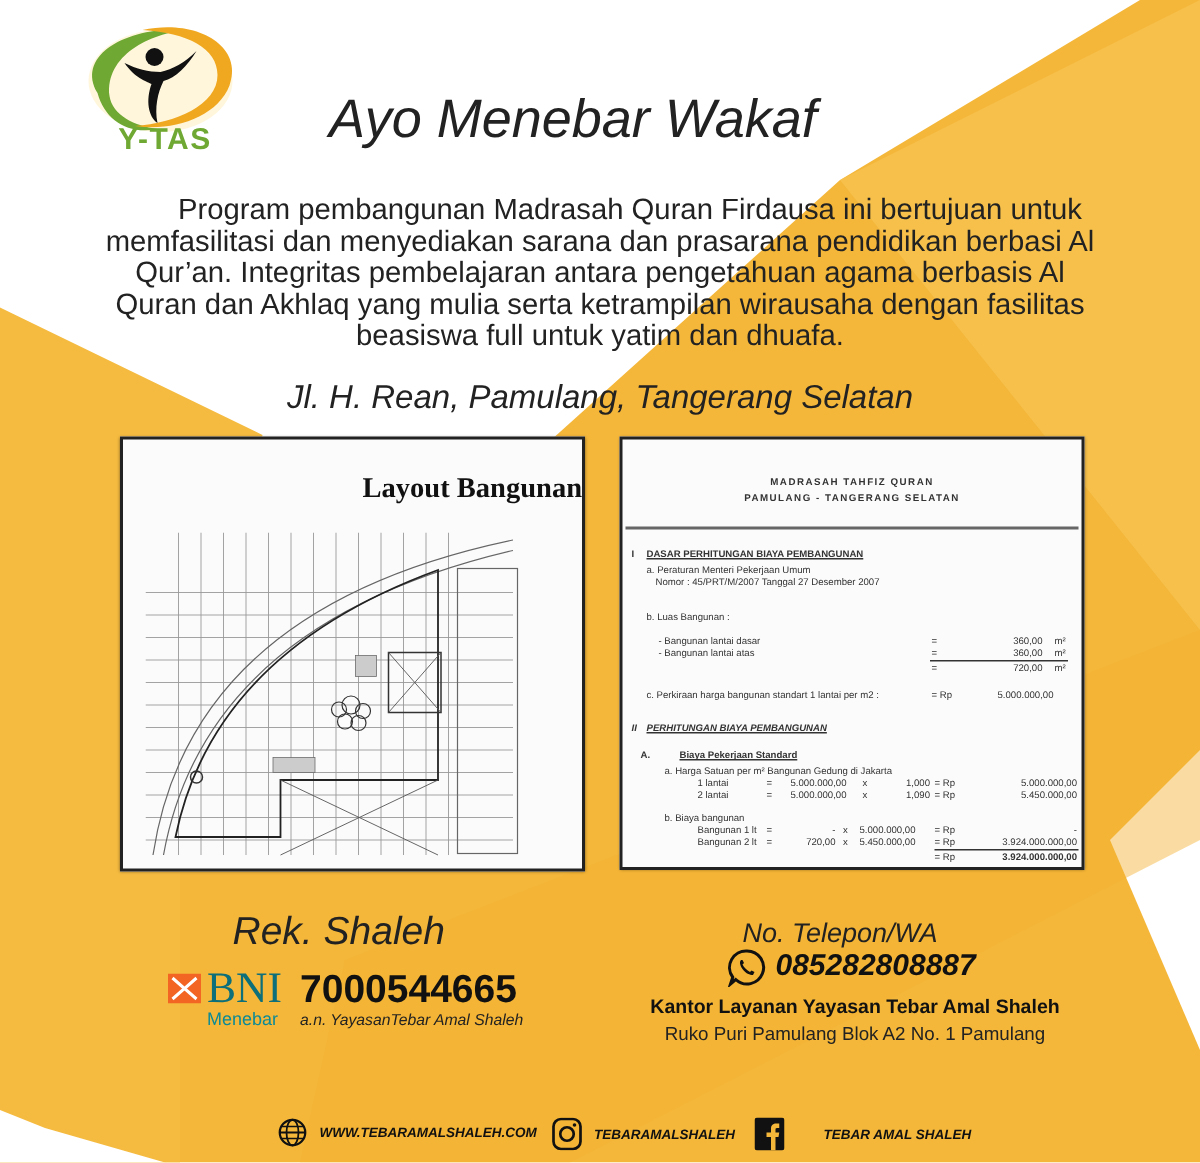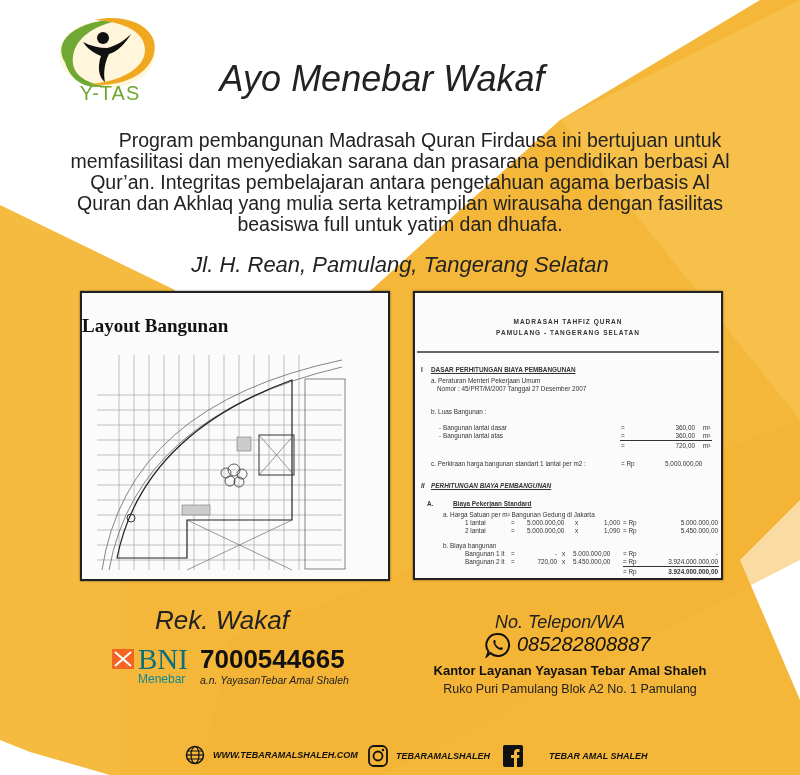--- a/index.html
+++ b/index.html
@@ -1,27 +1,27 @@
 <!DOCTYPE html>
 <html><head>
 <meta charset="utf-8">
 <style>
 *{margin:0;padding:0;box-sizing:border-box;}
 body{width:800px;height:775px;overflow:hidden;background:#fff;font-family:"Liberation Sans",sans-serif;position:relative;}
 #bg{position:absolute;left:0;top:0;width:800px;height:775px;}
 .abs{position:absolute;}
 #logo{left:45px;top:12px;width:120px;height:90px;}
-#logo-text{left:0;top:82px;width:220px;text-align:center;font-weight:normal;color:#6fa832;font-size:20px;letter-spacing:1px;}
+#logo-text{left:0;top:82px;width:220px;text-align:center;font-weight:bold;color:#6fa832;font-size:20px;letter-spacing:1px;}
 #title{left:0;top:58px;width:764px;text-align:center;font-style:italic;font-size:36px;color:#222;}
 #desc{left:70px;top:130px;width:660px;text-align:center;font-size:19.5px;line-height:21px;color:#222;}
 #desc .indent{display:inline-block;width:40px;}
 #address{left:0;top:252px;width:800px;text-align:center;font-style:italic;font-size:22px;color:#222;}
 .panel{position:absolute;background:#fbfbfb;border:2px solid #222;box-shadow:0 0 2px rgba(0,0,0,.5);}
 #layout{left:80px;top:291px;width:310px;height:290px;}
-#layout-title{position:absolute;left:0;top:22px;width:100%;text-align:left;font-family:"Liberation Serif",serif;font-weight:bold;font-size:19px;color:#111;}
+#layout-title{position:absolute;left:0;top:22px;width:100%;text-align:right;font-family:"Liberation Serif",serif;font-weight:bold;font-size:19px;color:#111;}
 #plan{position:absolute;left:15px;top:62px;}
 #est{left:413px;top:291px;width:310px;height:289px;font-size:6.4px;color:#333;}
 #est .t1{position:absolute;top:8px;width:100%;text-align:center;font-size:11px;font-weight:bold;letter-spacing:1px;color:#fff;-webkit-text-stroke:0.8px #222;}
 #est .t2{position:absolute;top:25px;width:100%;text-align:center;font-size:6.5px;font-weight:bold;letter-spacing:1px;}
 #est .t3{position:absolute;top:36px;width:100%;text-align:center;font-size:6.5px;font-weight:bold;letter-spacing:1px;}
 #est .rule{position:absolute;left:2px;right:2px;top:58px;height:2px;background:#666;}
 .ln{position:absolute;white-space:nowrap;}
 .u{text-decoration:underline;font-weight:bold;}
 .ui{text-decoration:underline;font-weight:bold;font-style:italic;}
 .r{text-align:right;}
@@ -29,21 +29,21 @@
 #rek{left:155px;top:605px;font-style:italic;font-size:26px;color:#222;}
 #bni{left:112px;top:645px;}
 #bni-mark{position:absolute;left:0;top:4px;width:22px;height:20px;}
 #bni-name{position:absolute;left:26px;top:-2px;font-family:"Liberation Serif",serif;font-size:29px;color:#0d6f79;}
 #bni-sy{position:absolute;left:26px;top:27px;font-size:12px;color:#0d8a95;}
 #accno{left:200px;top:644px;font-size:26px;font-weight:bold;color:#111;}
 #accname{left:200px;top:674px;font-size:10.5px;font-style:italic;color:#222;}
 #tel-label{left:410px;top:612px;width:300px;text-align:center;font-style:italic;font-size:18px;color:#222;}
 #tel{left:485px;top:632px;}
 #wa-icon{position:absolute;left:0;top:0;width:26px;height:26px;}
-#tel-num{position:absolute;left:32px;top:1px;font-size:20px;font-weight:normal;font-style:italic;color:#111;}
+#tel-num{position:absolute;left:32px;top:1px;font-size:20px;font-weight:bold;font-style:italic;color:#111;}
 #office{left:405px;top:663px;width:330px;text-align:center;font-weight:bold;font-size:13px;color:#111;}
 #office-addr{left:405px;top:681px;width:330px;text-align:center;font-size:12.5px;line-height:16px;color:#222;}
 .foot{position:absolute;top:745px;font-size:9px;font-weight:bold;font-style:italic;color:#111;display:flex;align-items:center;gap:8px;}
 .foot svg{flex:none;}
 </style>
 </head>
 <body>
 
 <svg id="bg" viewBox="0 0 800 775">
   <rect width="800" height="775" fill="#ffffff"></rect>
@@ -194,21 +194,21 @@
   <div class="ln" style="left:147px;top:265px;">x</div>
   <div class="ln" style="left:158px;top:265px;">5.450.000,00</div>
   <div class="ln" style="left:208px;top:265px;">= Rp</div>
   <div class="ln r" style="left:245px;top:265px;width:58px;">3.924.000.000,00</div>
   <div class="hl" style="left:208px;top:273px;width:96px;"></div>
 
   <div class="ln" style="left:208px;top:275px;">= Rp</div>
   <div class="ln r" style="left:245px;top:275px;width:58px;font-weight:bold;">3.924.000.000,00</div>
 </div>
 
-<div id="rek" class="abs">Rek. Wakaf</div>
+<div id="rek" class="abs">Rek. Shaleh</div>
 <div id="bni" class="abs">
   <svg id="bni-mark" viewBox="0 0 22 20">
     <rect x="0" y="0" width="22" height="20" fill="#f26522"></rect>
     <path d="M3,3 L11,10 L3,17 M19,3 L11,10 L19,17" stroke="#fff" stroke-width="2" fill="none"></path>
   </svg>
   <div id="bni-name">BNI</div>
   <div id="bni-sy">Menebar</div>
 </div>
 <div id="accno" class="abs">7000544665</div>
 <div id="accname" class="abs">a.n. YayasanTebar Amal Shaleh</div>

